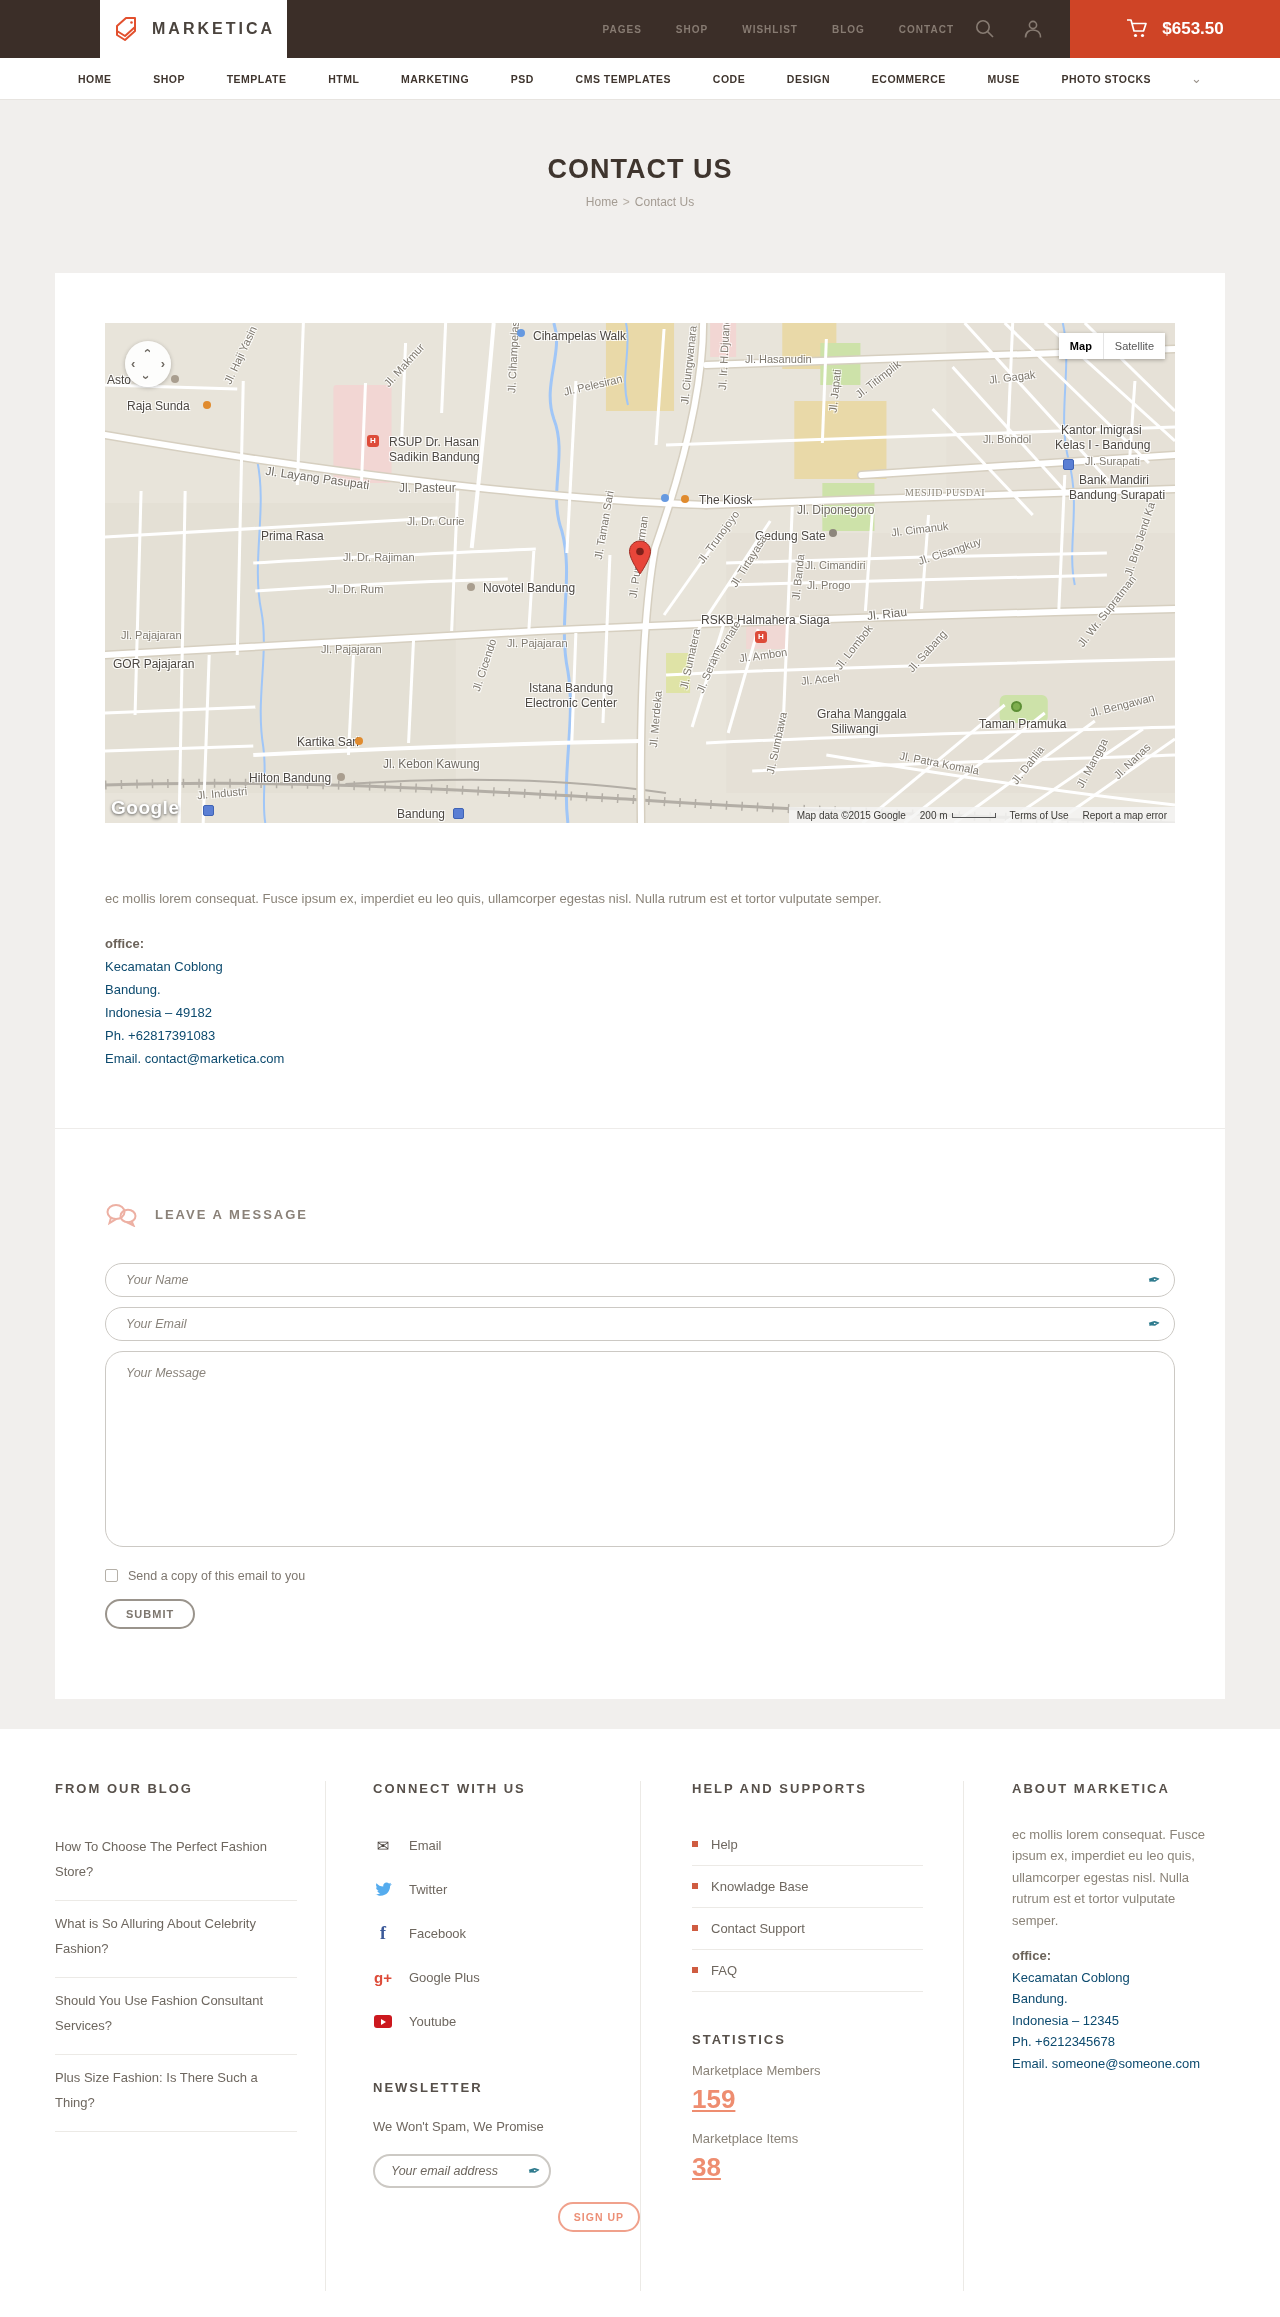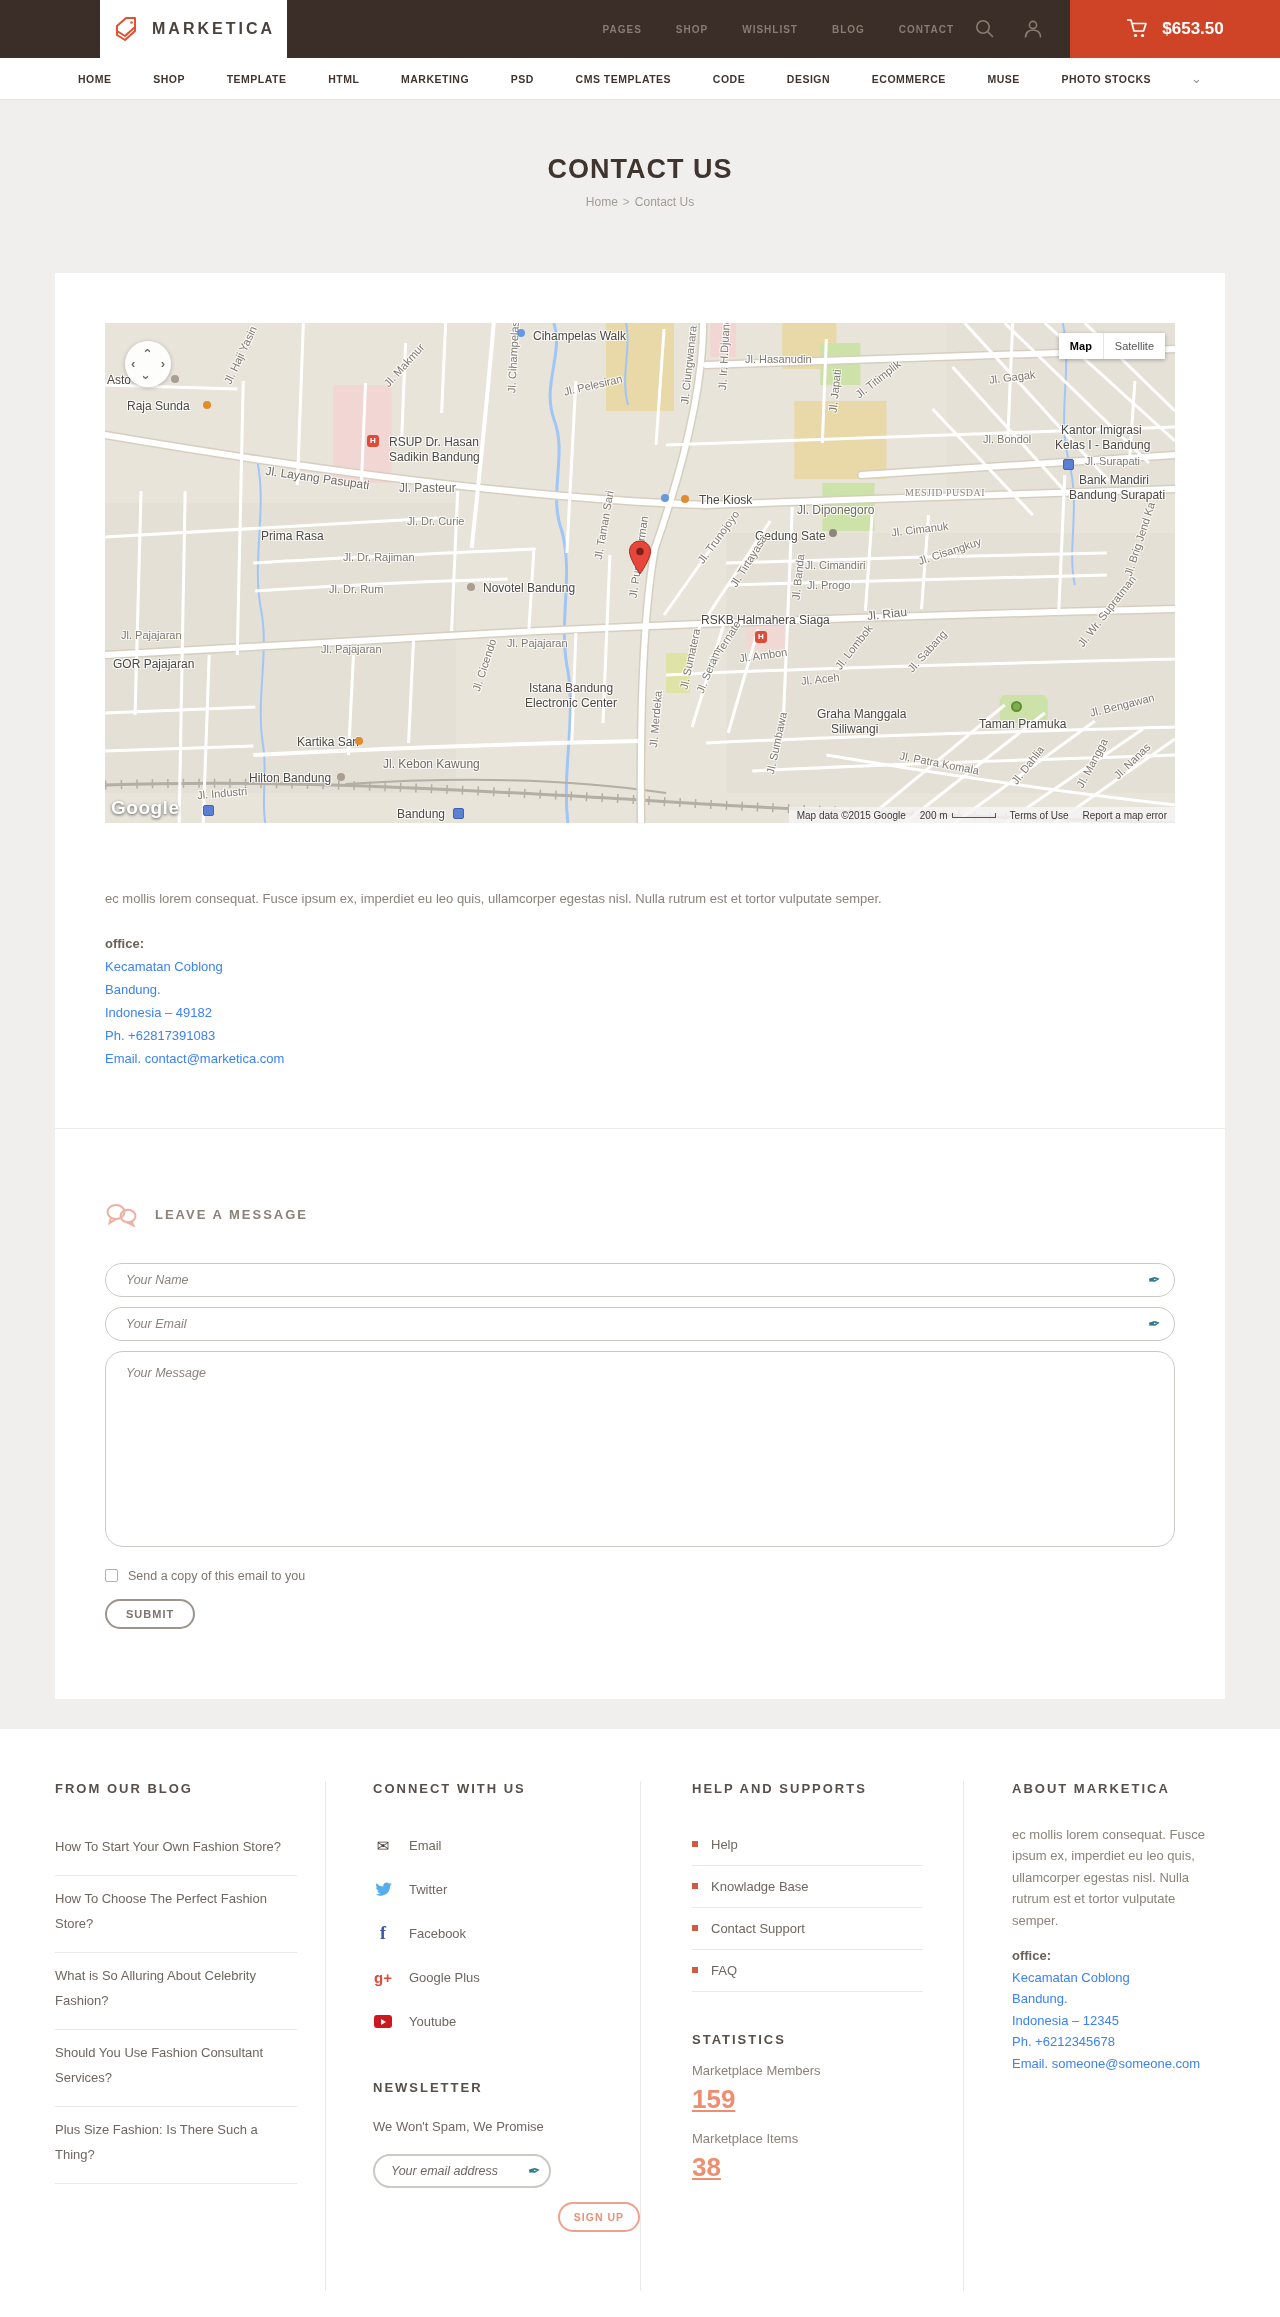--- a/index.html
+++ b/index.html
@@ -69,21 +69,21 @@
   .map-attr { position:absolute; right:0; bottom:0; height:16px; background:rgba(245,245,243,.85); display:flex; align-items:center;
               gap:14px; padding:0 8px; font-size:10px; color:#3c3a36; }
   .scale-wrap { display:flex; align-items:center; gap:4px; }
   .scale-bar { width:44px; height:5px; border:1px solid #555; border-top:none; }
   .map-attr .attr-link { cursor:pointer; }
 
   
   .intro-text { margin-top:66px; font-size:13px; color:#8a8378; line-height:1.6; }
   .office-block { margin-top:22px; }
   .office-label { font-size:13px; font-weight:bold; color:#6b6259; line-height:23px; }
-  .office-line { font-size:13px; color:#3b82f6; line-height:23px; }
+  .office-line { font-size:13px; color:#0c4a6e; line-height:23px; }
 
   
   .form-heading { display:flex; align-items:center; gap:18px; }
   .form-heading .fh-text { font-size:13px; font-weight:bold; letter-spacing:2px; color:#8a8178; }
   .fld-wrap { position:relative; margin-top:10px; }
   .fld-wrap.first { margin-top:36px; }
   .txt-input { width:100%; height:34px; border:1px solid #ccc9c4; border-radius:17px; padding:0 38px 0 20px;
                font-family:"Liberation Sans",sans-serif; font-style:italic; font-size:12.5px; color:#6e675f; outline:none; background:#fff; }
   .txt-input::placeholder, .txt-area::placeholder { color:#8a847c; font-style:italic; }
   .txt-area { width:100%; height:196px; border:1px solid #ccc9c4; border-radius:18px; padding:14px 20px;
@@ -477,21 +477,20 @@
     </div>
     <button class="submit-btn">SUBMIT</button>
   </div>
 </main>
 
 <footer class="site-footer">
   <div class="footer-inner">
     <div class="fcol fcol1">
       <h4>FROM OUR BLOG</h4>
       <div class="blog-list">
-          <div class="blog-item">How To Start Your Own Fashion Store?</div>
           <div class="blog-item">How To Choose The Perfect Fashion Store?</div>
           <div class="blog-item">What is So Alluring About Celebrity Fashion?</div>
           <div class="blog-item">Should You Use Fashion Consultant Services?</div>
           <div class="blog-item">Plus Size Fashion: Is There Such a Thing?</div>
         </div>
     </div>
 
     <div class="fcol fcol2">
       <h4>CONNECT WITH US</h4>
       <div class="social-row">

